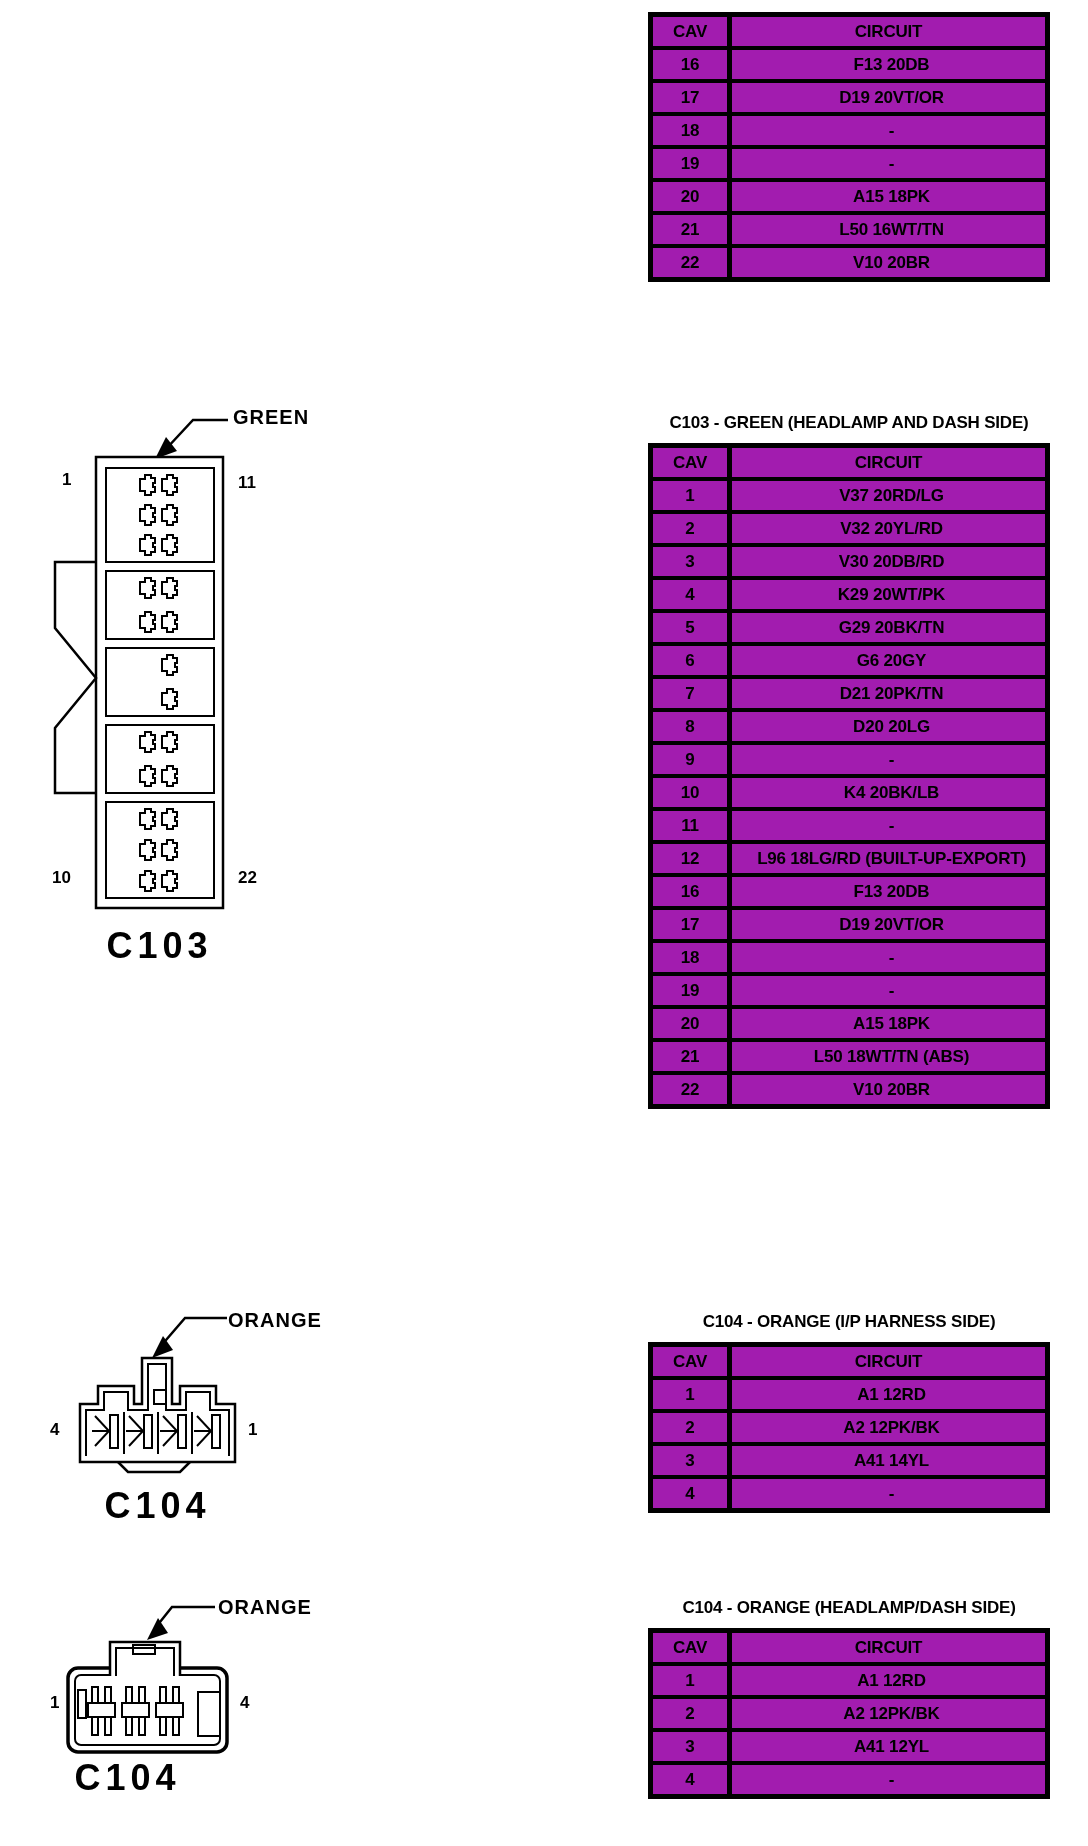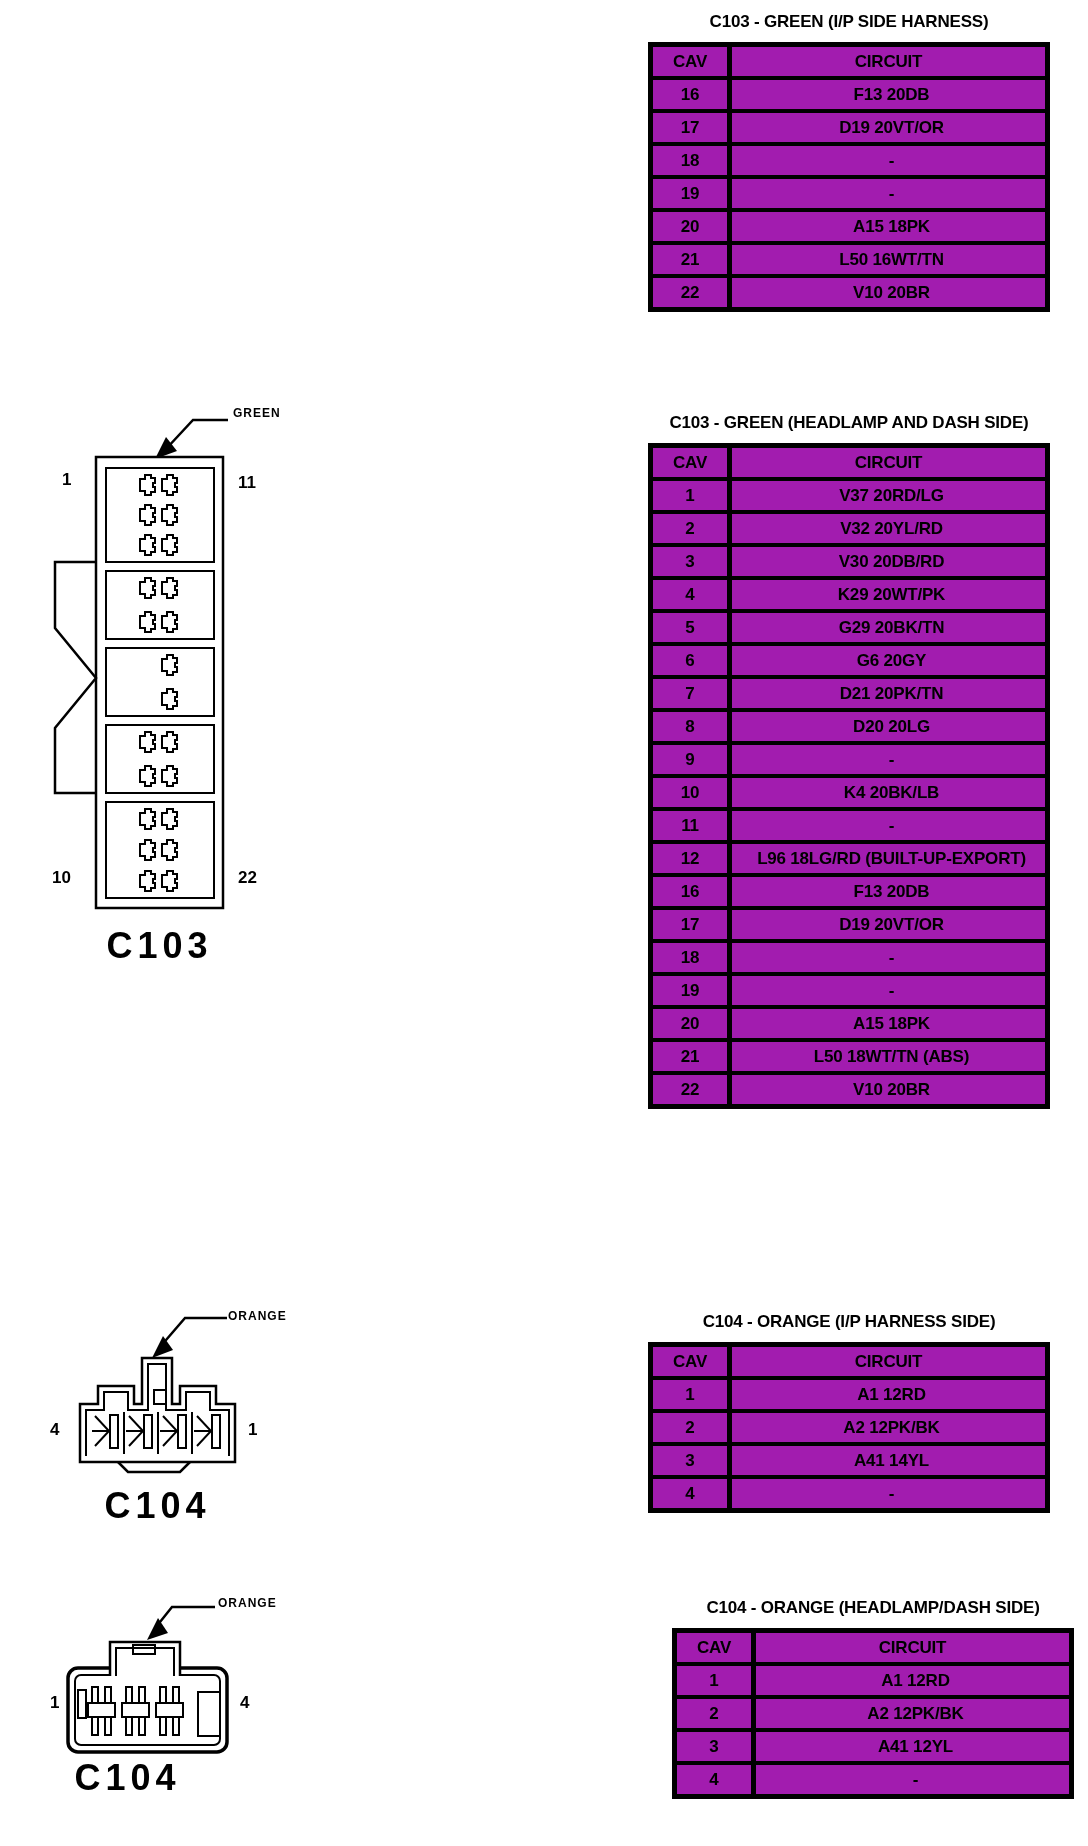--- a/index.html
+++ b/index.html
@@ -9,21 +9,21 @@
   
   .tbl-block{position:absolute;width:402px;}
   .tbl-title{height:30px;font-size:17px;font-weight:600;text-align:center;letter-spacing:-0.2px;white-space:nowrap;}
   table.pinout{width:402px;border-collapse:collapse;table-layout:fixed;border:5px solid #000;background:#a21caf;}
   table.pinout th,table.pinout td{border:4px solid #000;height:29px;font-size:17px;font-weight:600;
         letter-spacing:-0.2px;overflow:hidden;white-space:nowrap;}
   table.pinout .cav{width:74px;text-align:center;padding:0;border-right:5px solid #000;}
   table.pinout .cir{text-align:center;padding:0 4px 0 10px;}
   
   .lbl{position:absolute;font-size:17px;font-weight:600;white-space:nowrap;}
-  .color-lbl{position:absolute;font-size:12px;font-weight:700;letter-spacing:1px;white-space:nowrap;}
+  .color-lbl{position:absolute;font-size:20px;font-weight:700;letter-spacing:1px;white-space:nowrap;}
   .conn-caption{position:absolute;font-size:36px;font-weight:600;letter-spacing:5px;text-align:center;}
   svg{position:absolute;overflow:visible;}
   .ln{stroke:#000;fill:none;stroke-width:2.5;}
   .ln2{stroke:#000;fill:none;stroke-width:2;}
   .fw{stroke:#000;fill:#fff;stroke-width:2.5;}
   .fw2{stroke:#000;fill:#fff;stroke-width:2;}
   .ah{fill:#000;stroke:none;}
 </style>
 </head>
 <body>
@@ -137,21 +137,20 @@
       <rect class="fw2" x="136" y="118" width="27" height="14"></rect>
       <rect class="fw2" x="178" y="107" width="22" height="44"></rect>
     </g>
   </svg>
   <div class="color-lbl" style="left:218px;top:1596px">ORANGE</div>
   <div class="lbl" style="left:50px;top:1693px">1</div>
   <div class="lbl" style="left:240px;top:1693px">4</div>
   <div class="conn-caption" style="left:48px;top:1757px;width:159px">C104</div>
 
   <div class="tbl-block" style="left:648px;top:12px">
-    <div class="tbl-title">C103 - GREEN (I/P SIDE HARNESS)</div>
     <table class="pinout">
       <thead>
           <tr>
         <th class="cav">CAV</th>
         <th class="cir" style="text-align:center;padding:0">CIRCUIT</th>
       </tr>
         </thead>
       <tbody>
           <tr>
             <td class="cav">16</td>
@@ -298,21 +297,21 @@
             <td class="cir">A41 14YL</td>
           </tr>
           <tr>
             <td class="cav">4</td>
             <td class="cir">-</td>
           </tr>
         </tbody>
     </table>
   </div>
 
-  <div class="tbl-block" style="left:672px;top:1598px">
+  <div class="tbl-block" style="left:648px;top:1598px">
     <div class="tbl-title">C104 - ORANGE (HEADLAMP/DASH SIDE)</div>
     <table class="pinout">
       <thead>
           <tr>
         <th class="cav">CAV</th>
         <th class="cir" style="text-align:center;padding:0">CIRCUIT</th>
       </tr>
         </thead>
       <tbody>
           <tr>

